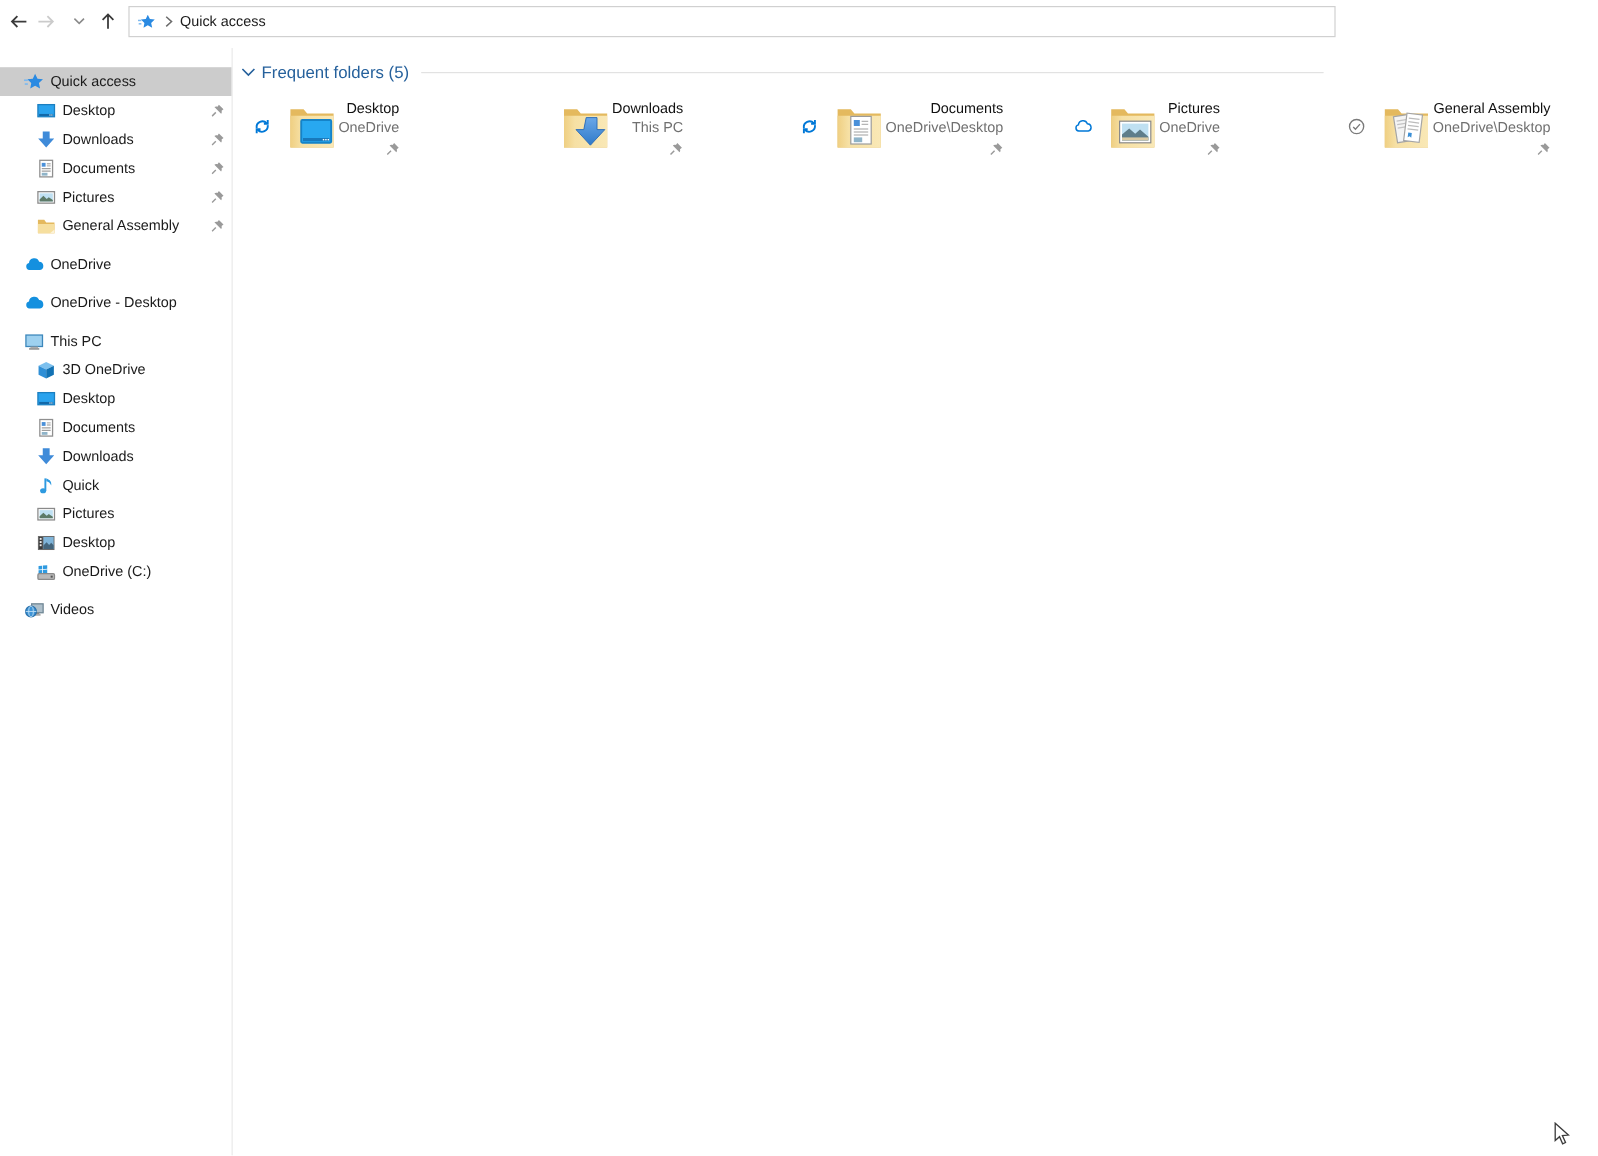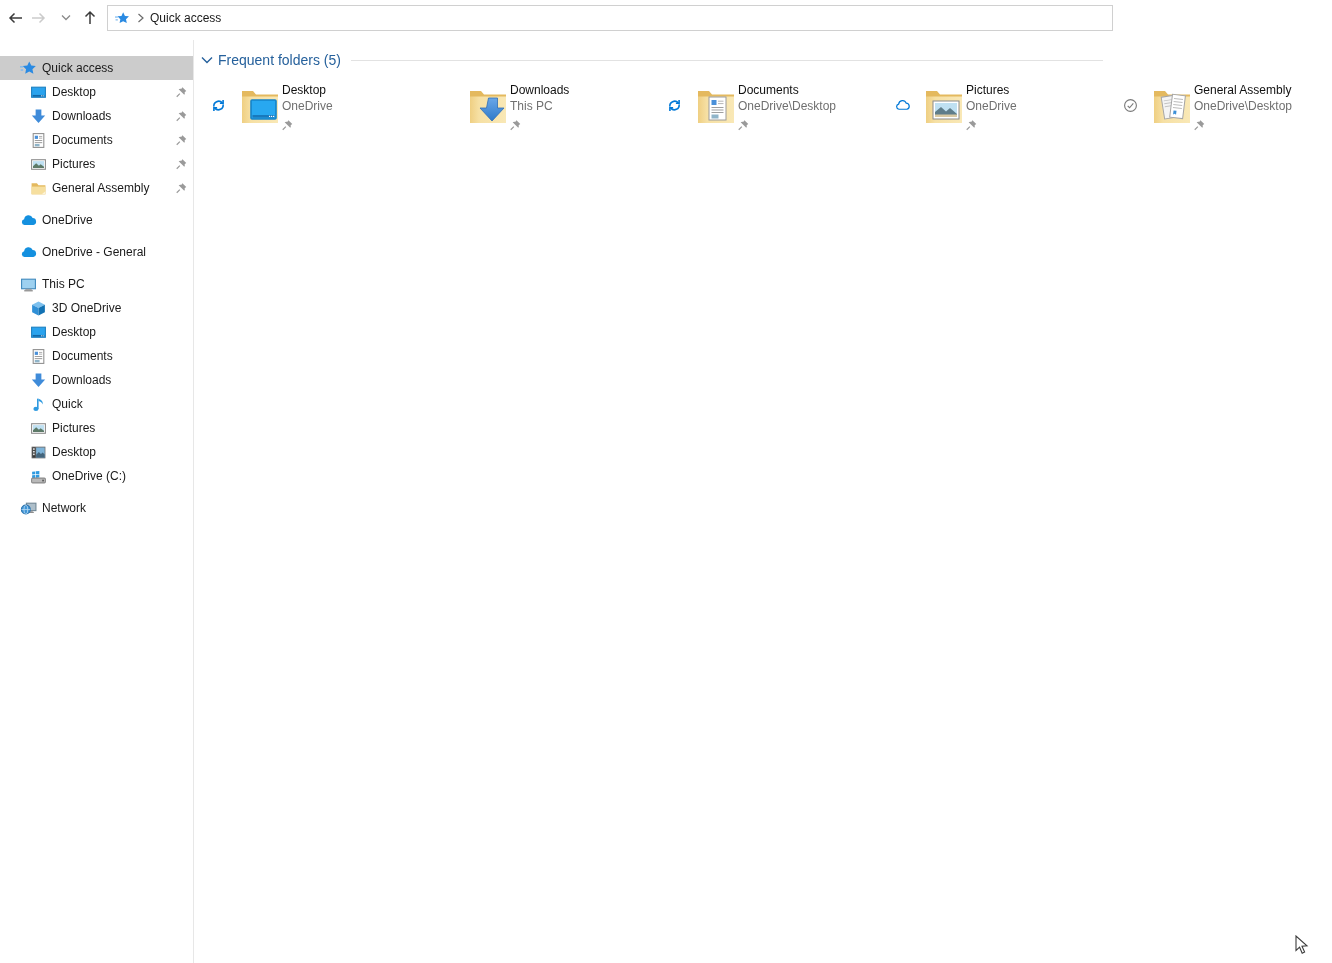--- a/index.html
+++ b/index.html
@@ -25,21 +25,21 @@
   .side-row { position:relative; height:24px; display:flex; align-items:center;
     font-size:12px; color:#1a1a1a; cursor:default; white-space:nowrap; }
   .side-row.lvl0 { padding-left:20px; }
   .side-row.lvl1 { padding-left:30px; }
   .side-row.selected { background:#cccccc; }
   .side-row .ic { width:17px; height:17px; margin-right:5px; flex:0 0 auto; display:flex; }
   .side-row .pin { position:absolute; right:6px; top:6px; }
   .gap8 { margin-top:8px; }
 
   
-  #main { position:absolute; left:194px; top:36px; right:0; bottom:0; background:#fff; }
+  #main { position:absolute; left:194px; top:36px; right:0; bottom:0; background:#fff;text-align:right; }
   #group-header { position:absolute; left:7px; right:10px; top:14px; height:20px;
     display:flex; align-items:center; }
   #group-header .hdr-label { font-size:14px; color:#26619c; margin-left:5px; }
   #group-header .hdr-rule { flex:1; height:1px; background:#e2e2e2; margin-left:10px; }
 
   .tile { position:absolute; top:44px; width:228px; height:58px; cursor:default; }
   .tile .status { position:absolute; left:5px; top:18px; }
   .tile .bigfolder { position:absolute; left:34px; top:3px; }
   .tile .txt { position:absolute; left:76px; top:2px; }
   .tile .t-name { font-size:12px; color:#111; line-height:16px; }
@@ -347,21 +347,21 @@
           </svg>
         </span>
       <span>OneDrive</span>
     </div>
     <div class="side-row lvl0 gap8">
       <span class="ic">
           <svg width="17" height="17">
             <use href="#i-cloud"></use>
           </svg>
         </span>
-      <span>OneDrive - General</span>
+      <span>OneDrive - Desktop</span>
     </div>
 
     <div class="side-row lvl0 gap8">
       <span class="ic">
           <svg width="17" height="17">
             <use href="#i-thispc"></use>
           </svg>
         </span>
       <span>This PC</span>
     </div>
@@ -429,21 +429,21 @@
         </span>
       <span>OneDrive (C:)</span>
     </div>
 
     <div class="side-row lvl0 gap8">
       <span class="ic">
           <svg width="17" height="17">
             <use href="#i-network"></use>
           </svg>
         </span>
-      <span>Network</span>
+      <span>Videos</span>
     </div>
   </div>
 
   <div class="vsep"></div>
 
   <div id="main">
 
     <div id="group-header">
       <span style="display:flex">
         <svg width="12" height="9" viewBox="0 0 12 9">

